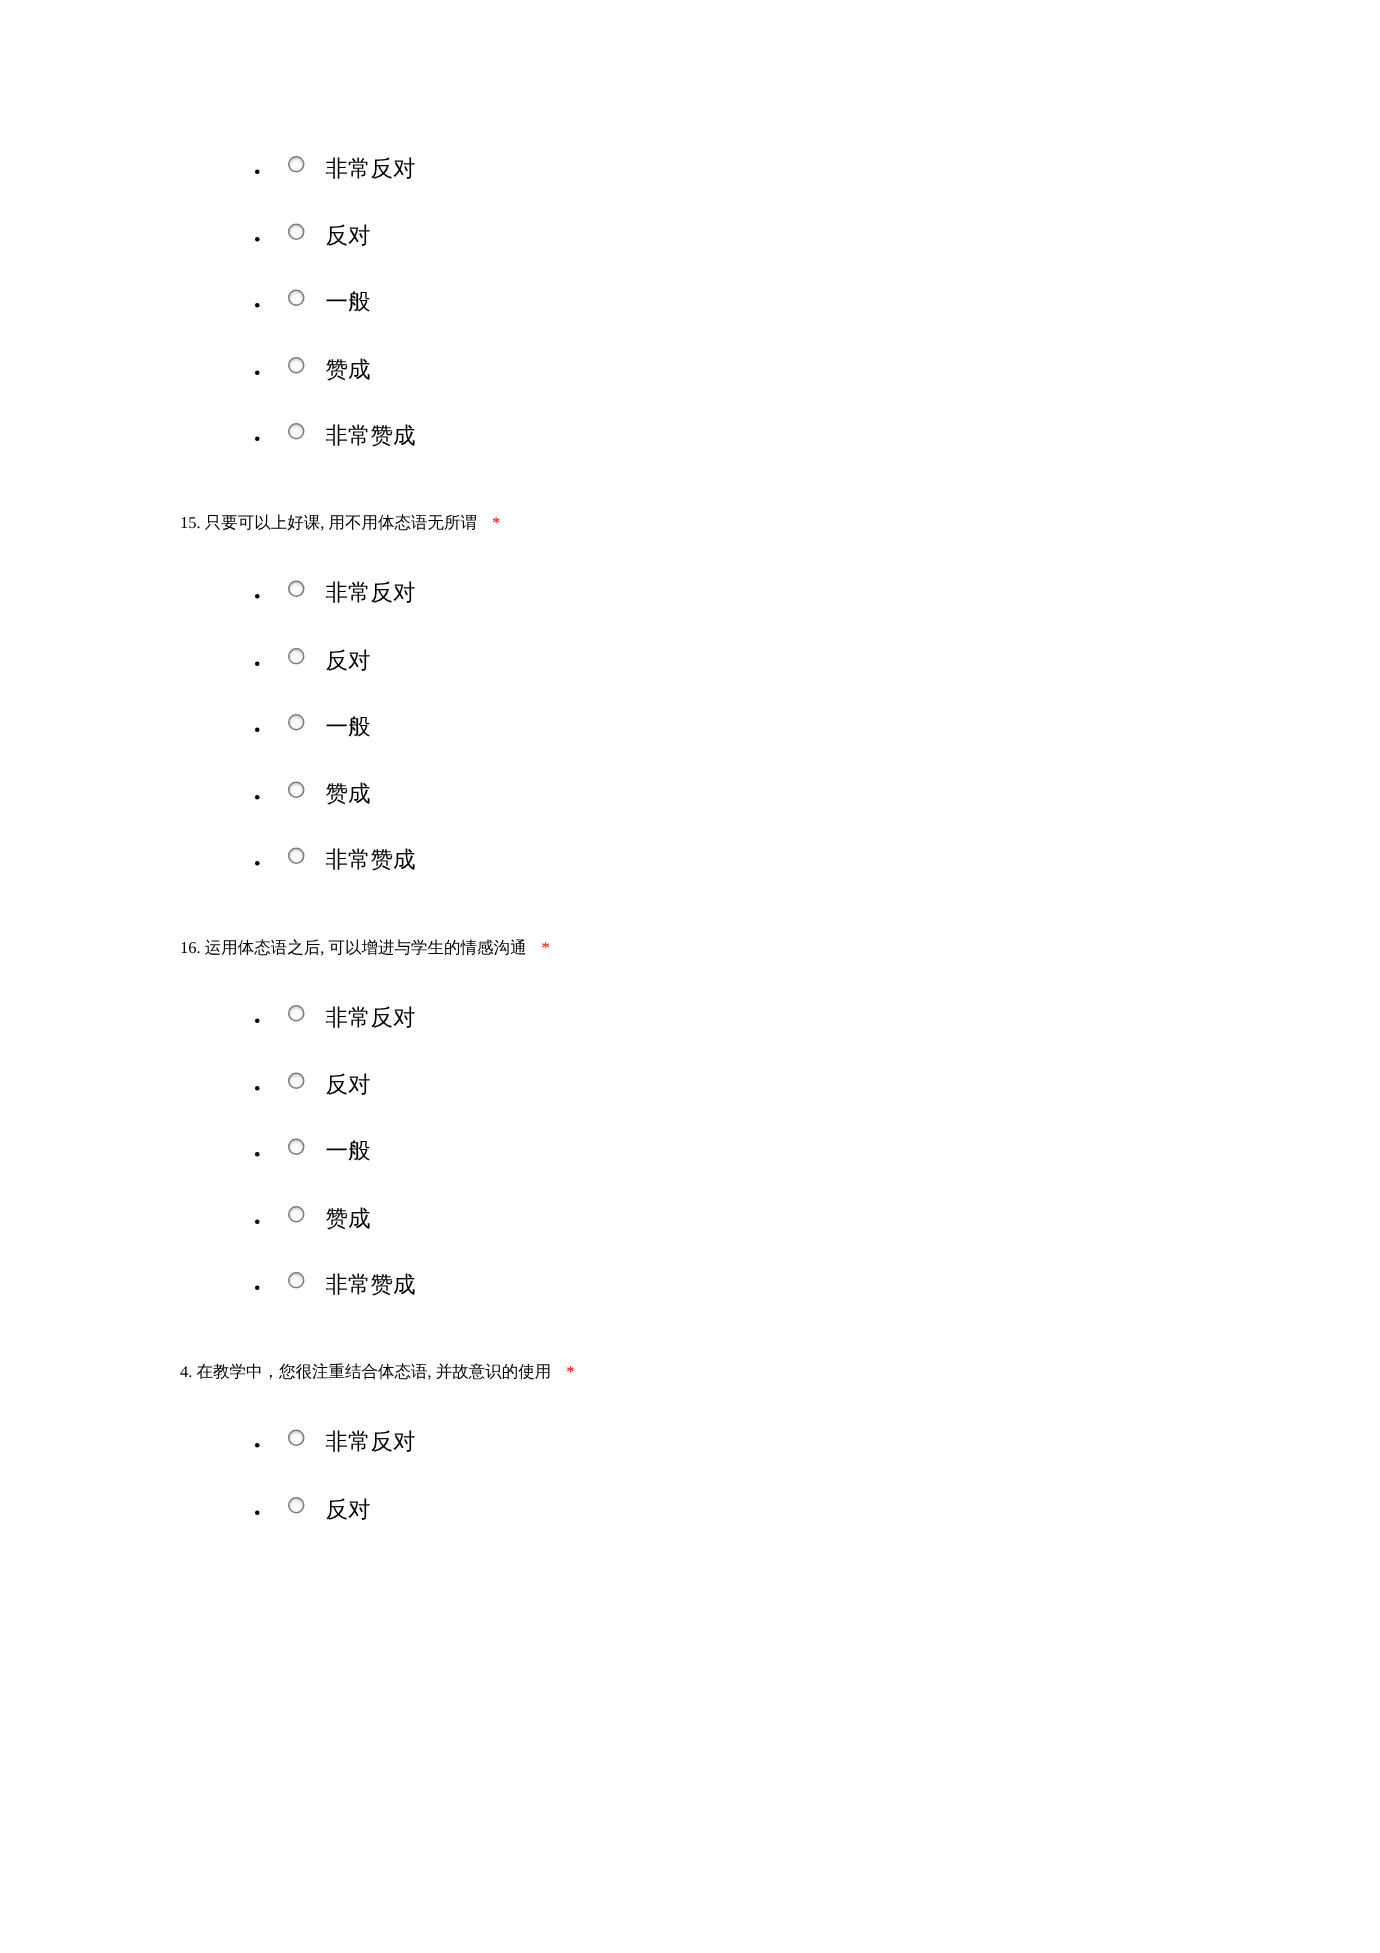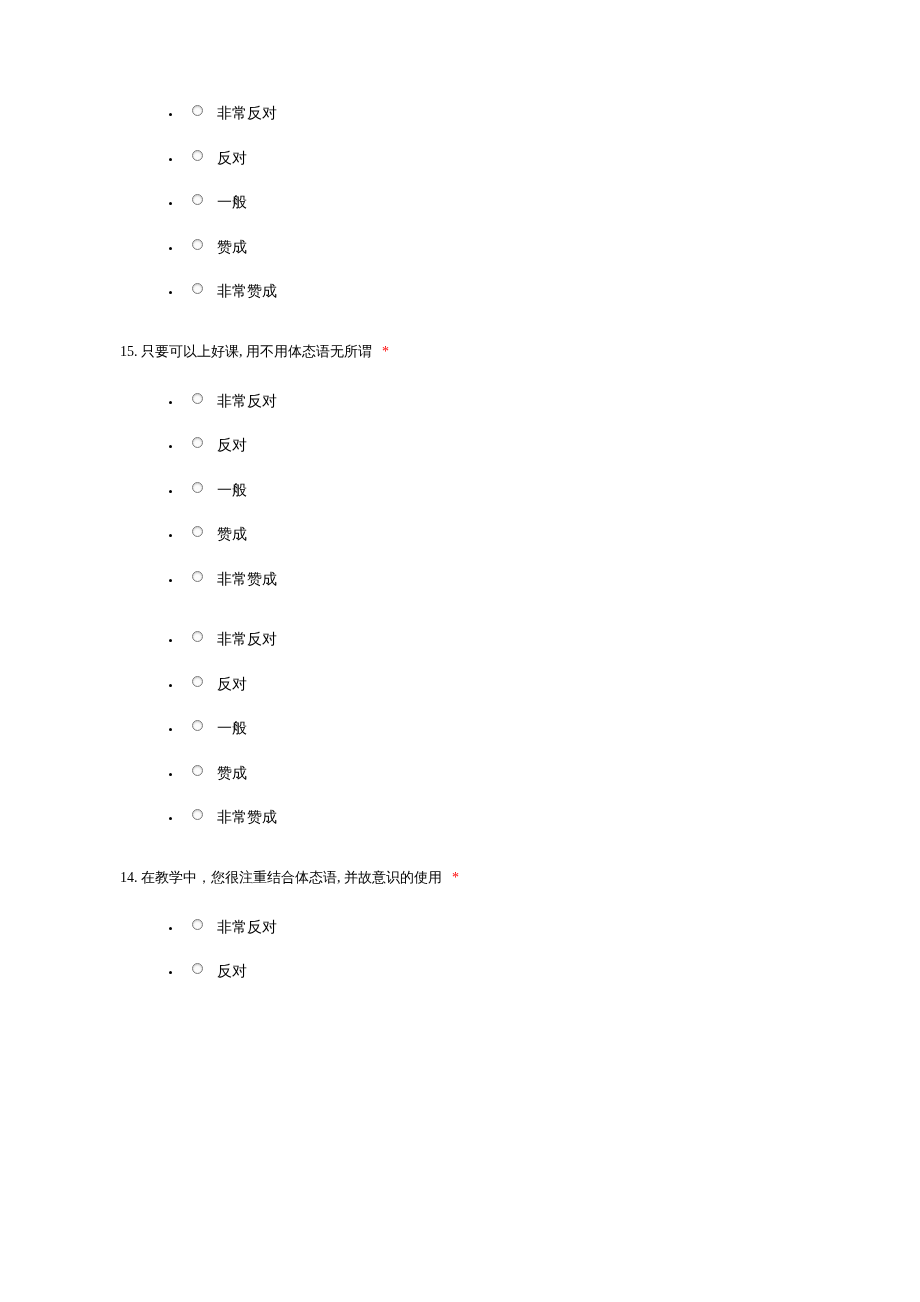--- a/index.html
+++ b/index.html
@@ -13,21 +13,21 @@
       padding: 90px 120px 60px 120px;
       font-size: 15px;
       color: #000;
       line-height: 1.5;
     }
     .question-block {
       margin-bottom: 38px;
     }
     .question-title {
       margin-bottom: 28px;
-      font-size: 14px;
+      font-size: 11px;
     }
     .required-star {
       color: #ff0000;
       margin-left: 10px;
     }
     ul.options {
       list-style-type: disc;
       padding-left: 62px;
       margin-top: 12px;
     }
@@ -75,28 +75,29 @@
       <div class="question-title"><span>15. 只要可以上好课, 用不用体态语无所谓</span><span class="required-star">*</span></div>
       <ul class="options">
         <li><span class="radio-mark"></span><span class="option-label">非常反对</span></li>
         <li><span class="radio-mark"></span><span class="option-label">反对</span></li>
         <li><span class="radio-mark"></span><span class="option-label">一般</span></li>
         <li><span class="radio-mark"></span><span class="option-label">赞成</span></li>
         <li><span class="radio-mark"></span><span class="option-label">非常赞成</span></li>
       </ul>
     </div>
     <div class="question-block">
+      <div class="question-title"><span>16. 运用体态语之后, 可以增进与学生的情感沟通</span><span class="required-star">*</span></div>
       <ul class="options">
         <li><span class="radio-mark"></span><span class="option-label">非常反对</span></li>
         <li><span class="radio-mark"></span><span class="option-label">反对</span></li>
         <li><span class="radio-mark"></span><span class="option-label">一般</span></li>
         <li><span class="radio-mark"></span><span class="option-label">赞成</span></li>
         <li><span class="radio-mark"></span><span class="option-label">非常赞成</span></li>
       </ul>
     </div>
     <div class="question-block">
-      <div class="question-title"><span>14. 在教学中，您很注重结合体态语, 并故意识的使用</span><span class="required-star">*</span></div>
+      <div class="question-title"><span>4. 在教学中，您很注重结合体态语, 并故意识的使用</span><span class="required-star">*</span></div>
       <ul class="options">
         <li><span class="radio-mark"></span><span class="option-label">非常反对</span></li>
         <li><span class="radio-mark"></span><span class="option-label">反对</span></li>
       </ul>
     </div>
   </div>
 
 </body></html>

